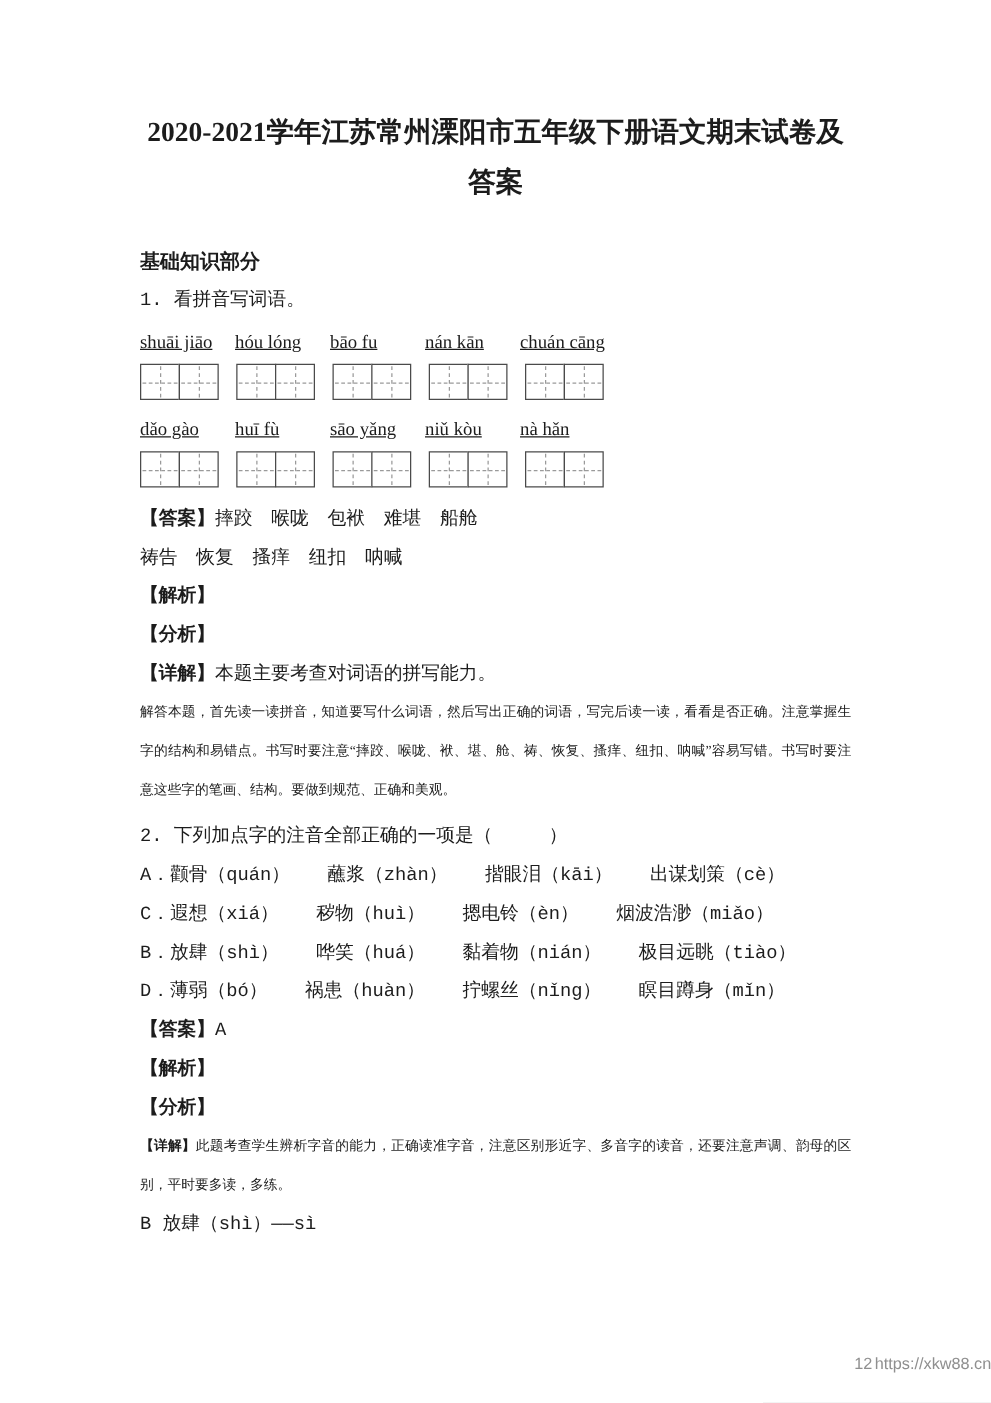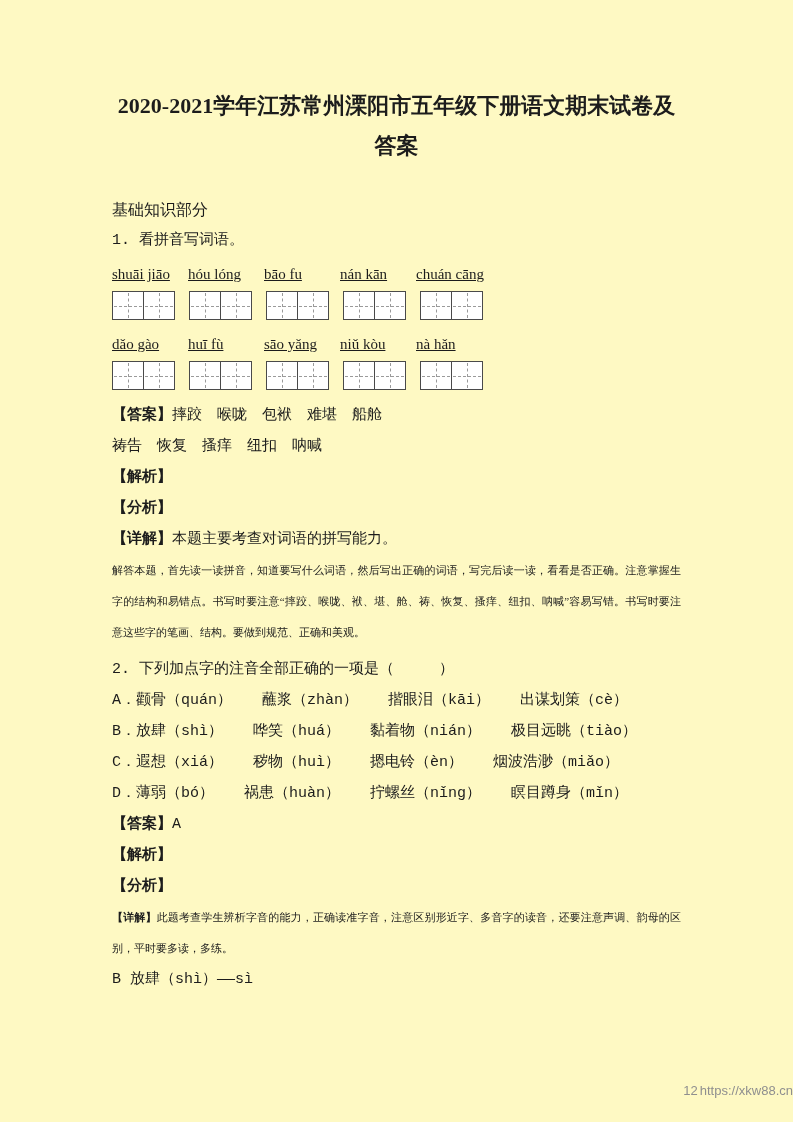--- a/index.html
+++ b/index.html
@@ -1,26 +1,26 @@
 <!DOCTYPE html>
 <html><head>
 <meta charset="utf-8">
 <style>
   html,body{margin:0;padding:0;background:#e9e9e9;}
   .page{
-    width:793px;height:1122px;margin:0 auto;background:#fef9c3;
+    width:793px;height:1122px;margin:0 auto;background:#ffffff;
     box-sizing:border-box;position:relative;color:#1c1c1c;
     padding:86px 112px 0 112px;
     font-family:"Liberation Serif","DejaVu Serif",serif;
   }
   .title{
     text-align:center;font-weight:bold;font-size:22px;line-height:40px;margin:0;
   }
   .section-heading{
-    font-weight:normal;font-size:16px;line-height:31px;margin:28px 0 0 0;
+    font-weight:bold;font-size:16px;line-height:31px;margin:28px 0 0 0;
   }
   .line{font-size:15px;line-height:31px;margin:0;font-family:Liberation Mono, monospace;}
   .line b{font-weight:bold;}
   .para{font-size:11px;line-height:31px;margin:0;text-align:justify;}
   .q2-stem{margin-top:6px;}
   .pinyin-row{display:flex;gap:14px;font-size:15px;line-height:28px;margin-top:4px;}
   .pinyin-row span{flex:0 0 62px;white-space:nowrap;text-decoration:underline;}
   .grid-row{display:flex;gap:14px;margin:3px 0 10px 0;}
   .tzg{display:flex;}
   .tzbox{
@@ -122,22 +122,22 @@
 
   <p class="line"><b>【解析】</b></p>
   <p class="line"><b>【分析】</b></p>
   <p class="line"><b>【详解】</b><span>本题主要考查对词语的拼写能力。</span></p>
 
   <p class="para">解答本题，首先读一读拼音，知道要写什么词语，然后写出正确的词语，写完后读一读，看看是否正确。注意掌握生字的结构和易错点。书写时要注意“摔跤、喉咙、袱、堪、舱、祷、恢复、搔痒、纽扣、呐喊”容易写错。书写时要注意这些字的笔画、结构。要做到规范、正确和美观。</p>
 
   <p class="line q2-stem">2. 下列加点字的注音全部正确的一项是（　　　）</p>
 
   <p class="line">A．颧骨（quán）　　蘸浆（zhàn）　　揩眼泪（kāi）　　出谋划策（cè）</p>
+  <p class="line">C．遐想（xiá）　　秽物（huì）　　摁电铃（èn）　　烟波浩渺（miǎo）</p>
   <p class="line">B．放肆（shì）　　哗笑（huá）　　黏着物（nián）　　极目远眺（tiào）</p>
-  <p class="line">C．遐想（xiá）　　秽物（huì）　　摁电铃（èn）　　烟波浩渺（miǎo）</p>
   <p class="line">D．薄弱（bó）　　祸患（huàn）　　拧螺丝（nǐng）　　瞑目蹲身（mǐn）</p>
 
   <p class="line"><b>【答案】</b><span>A</span></p>
   <p class="line"><b>【解析】</b></p>
   <p class="line"><b>【分析】</b></p>
 
   <p class="para"><b>【详解】</b><span>此题考查学生辨析字音的能力，正确读准字音，注意区别形近字、多音字的读音，还要注意声调、韵母的区别，平时要多读，多练。</span></p>
 
   <p class="line">B 放肆（shì）——sì</p>
 

